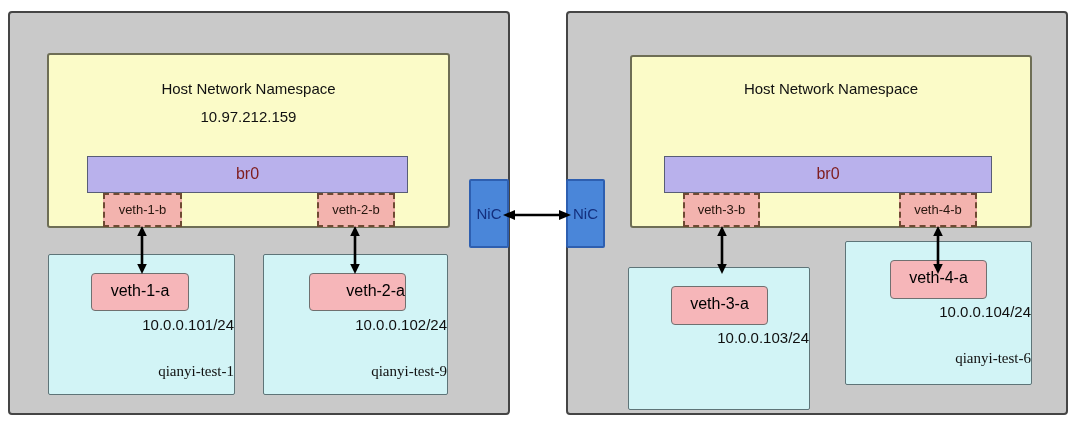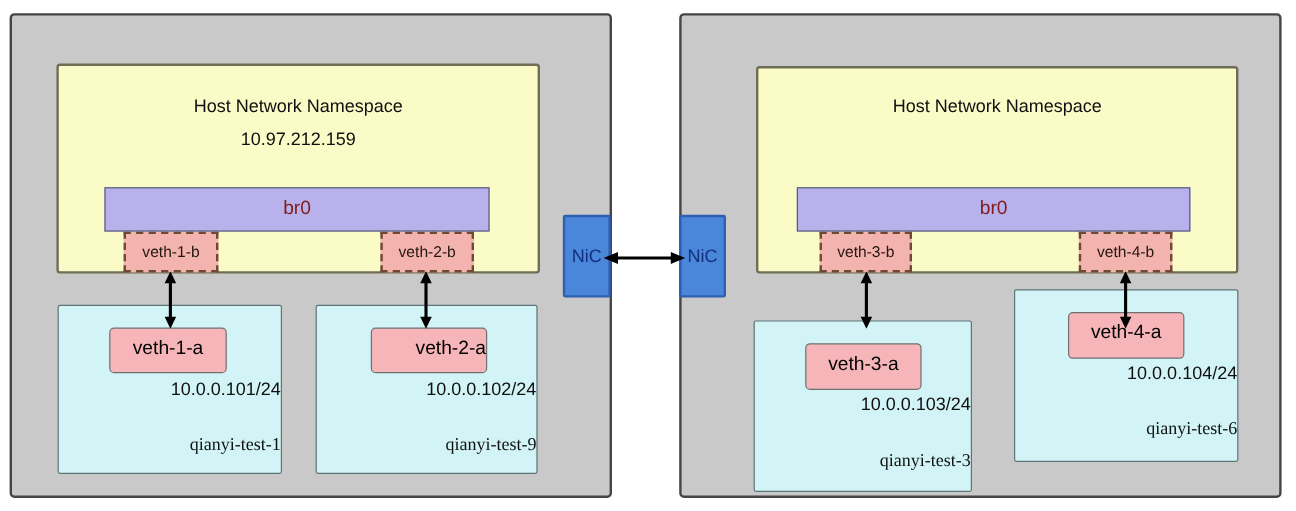--- a/index.html
+++ b/index.html
@@ -155,21 +155,20 @@
     <div class="ns">
       <div class="ns-title">Host Network Namespace</div>
       <div class="bridge">br0</div>
       <div class="veth-b p1">veth-3-b</div>
       <div class="veth-b p2">veth-4-b</div>
     </div>
 
     <div class="cont c1">
       <div class="veth-a">veth-3-a</div>
       <div class="c-ip">10.0.0.103/24</div>
-      <div class="c-name">qianyi-test-3</div>
     </div>
 
     <div class="cont c2">
       <div class="veth-a">veth-4-a</div>
       <div class="c-ip">10.0.0.104/24</div>
       <div class="c-name">qianyi-test-6</div>
     </div>
   </div>
 
   <div class="nic n1">NiC</div>

